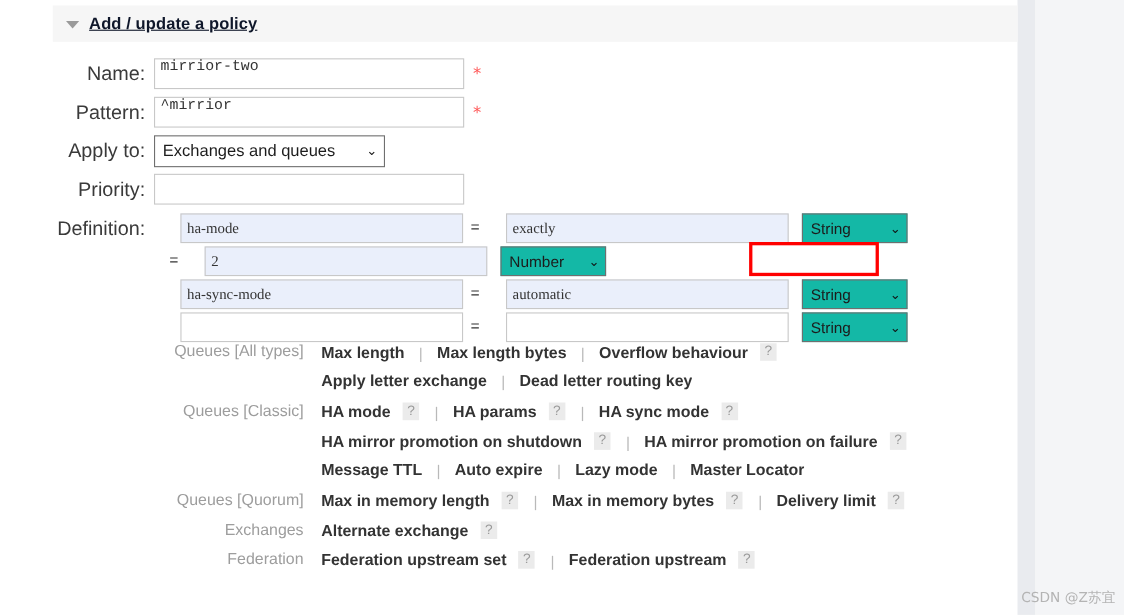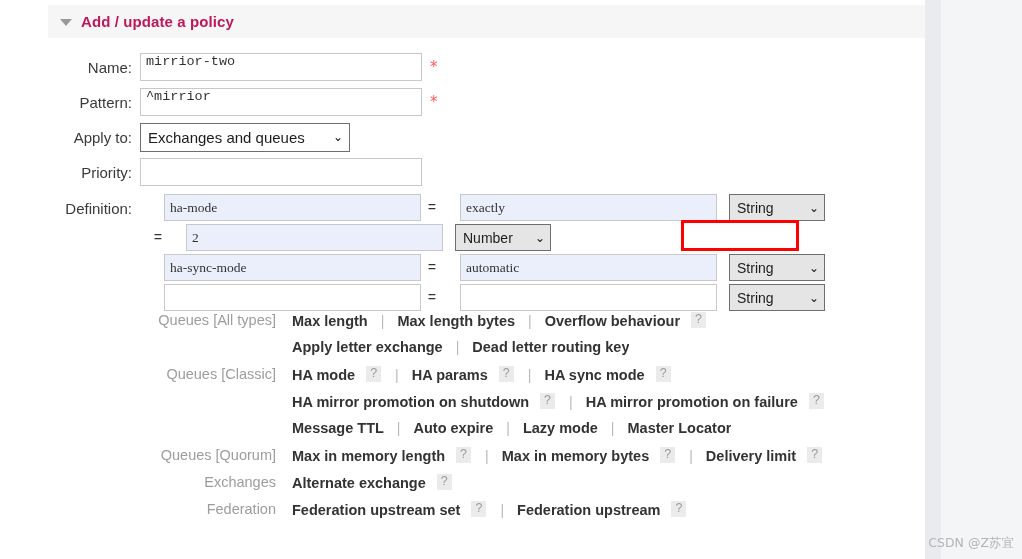--- a/index.html
+++ b/index.html
@@ -40,37 +40,38 @@
     width: 0; height: 0;
     border-left: 6px solid transparent;
     border-right: 6px solid transparent;
     border-top: 7px solid #9a9a9a;
     margin-right: 9px;
     margin-top: 1px;
     flex: none;
   }
   .section-title {
     font-size: 15px; font-weight: bold;
-    color: #be185d;
+    color: #0f172a;
     letter-spacing: .1px;
+    text-decoration: underline;
   }
 
   
   .form-row {
     position: absolute;
     left: 0;
     height: 30px;
     display: flex;
     align-items: center;
   }
   .field-label {
     width: 140px;
     text-align: right;
     padding-right: 8px;
-    font-size: 15px;
+    font-size: 18px;
     color: #3a3a3a;
     flex: none;
   }
   .text-input {
     width: 282px; height: 28px;
     border: 1px solid #c8c8c8;
     background: #ffffff;
     font-family: "Liberation Mono", monospace;
     font-size: 13.5px;
     color: #333;
@@ -135,21 +136,21 @@
     text-align: center;
     font-family: "Liberation Mono", monospace;
     font-size: 14px;
     color: #333;
     flex: none;
   }
   .type-select {
     width: 96px; height: 27px;
     margin-left: 12px;
     border: 1px solid #6f6f6f;
-    background: #e5e5e5;
+    background: #14b8a6;
     font-size: 14px;
     color: #1c1c1c;
     padding: 0 5px 0 7px;
     display: flex;
     align-items: center;
     justify-content: space-between;
   }
   .highlight-box {
     position: absolute;
     left: 681px; top: 220px;

